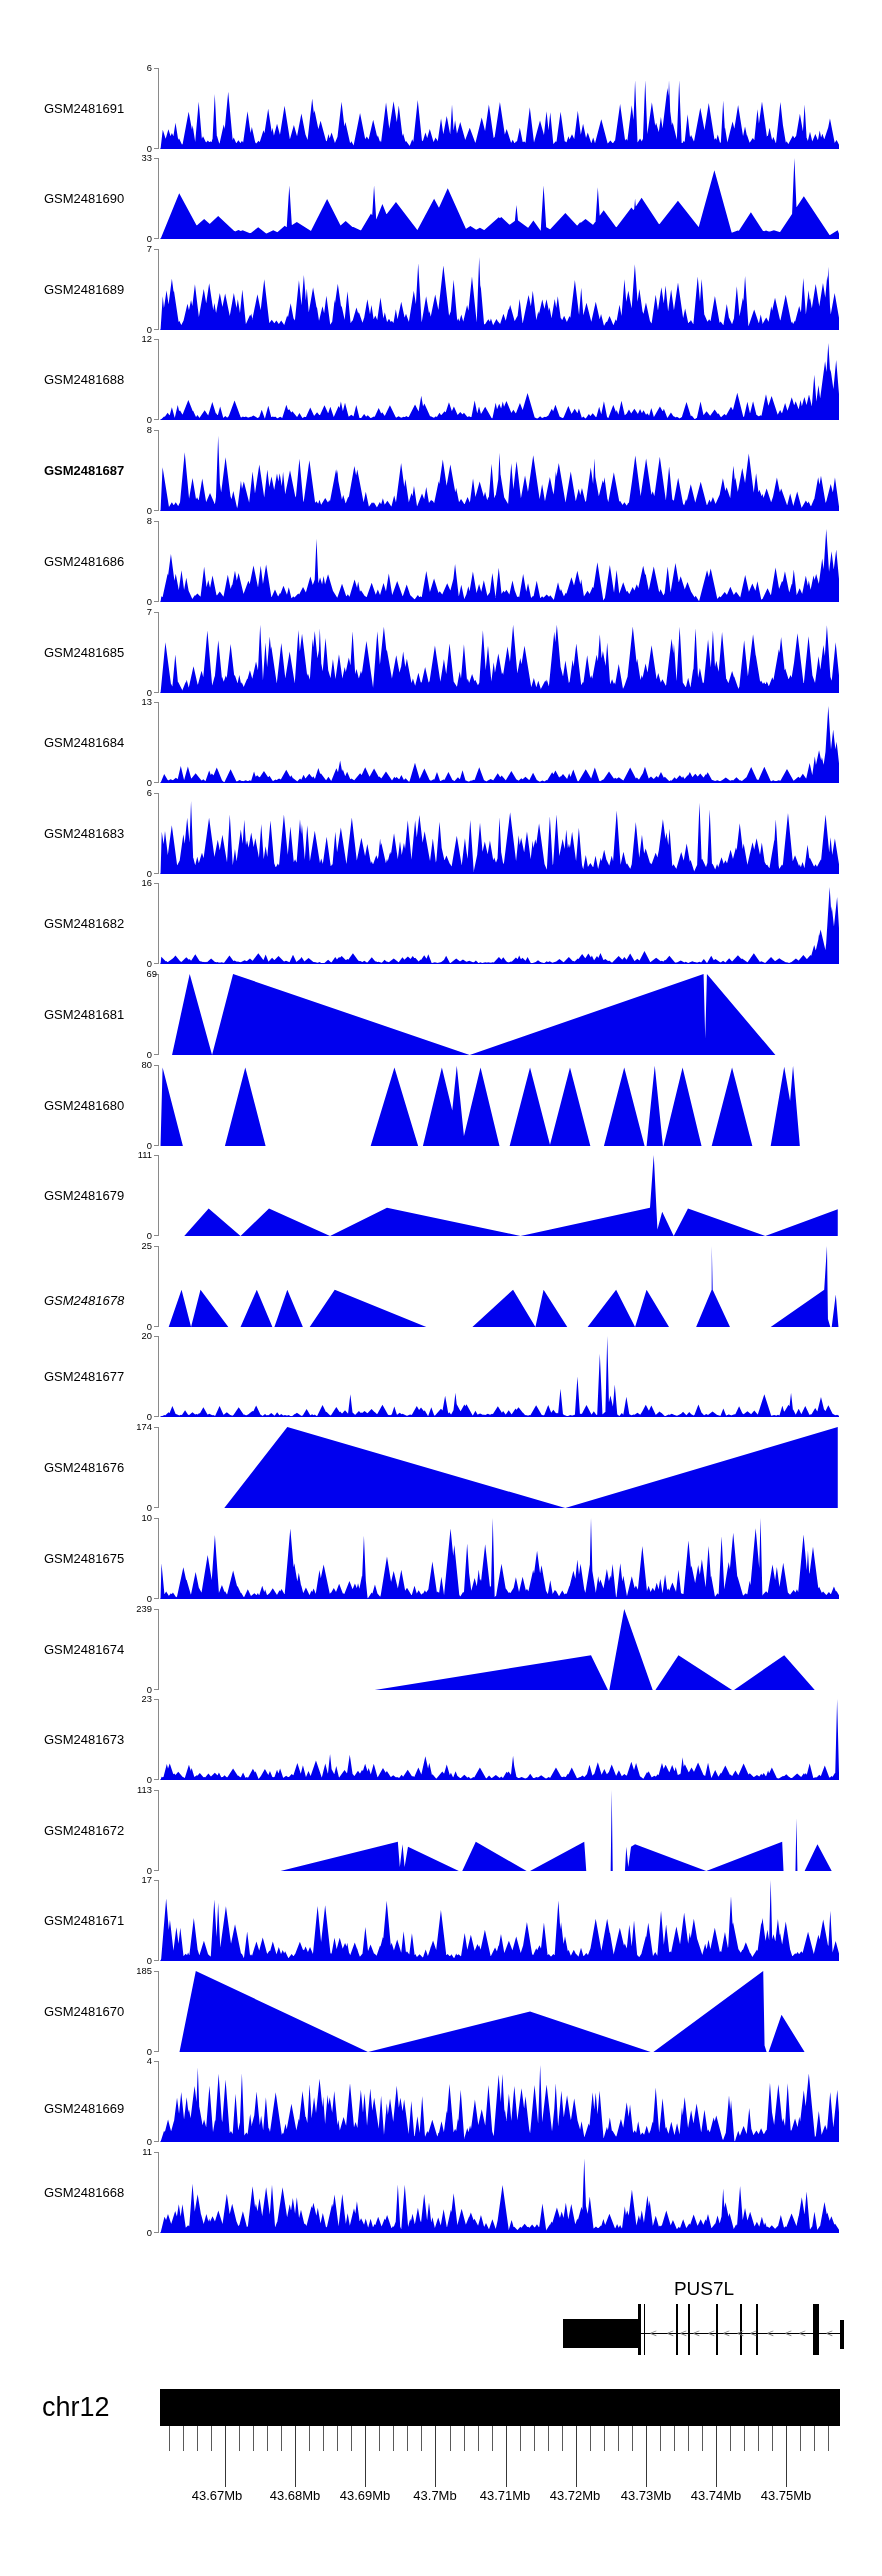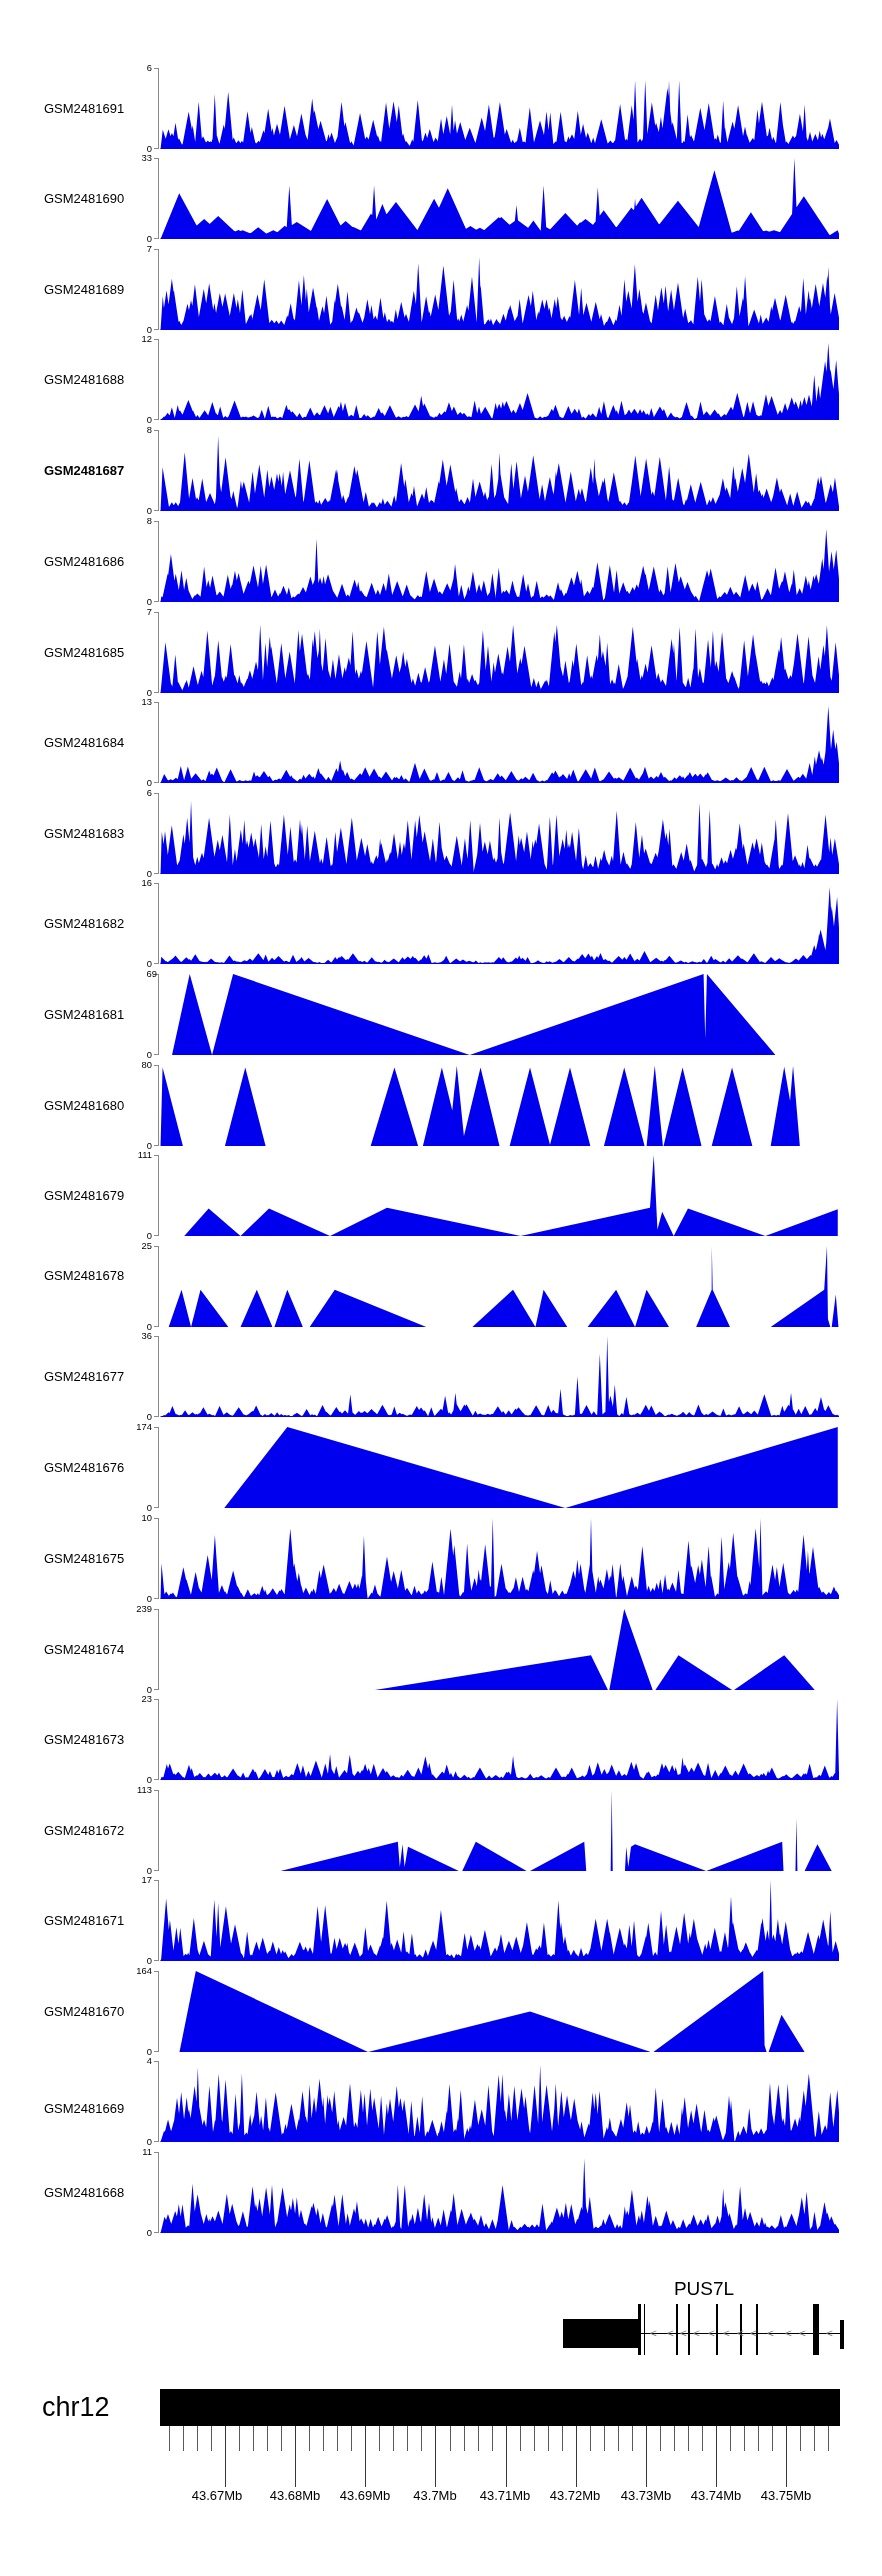--- a/index.html
+++ b/index.html
@@ -177,36 +177,36 @@
         <div class="yaxis-line" style="left: 158px; top: 0px; height: 81px;"></div>
         <div class="yaxis-tick" style="left: 154px; top: 0px;"></div>
         <div class="yaxis-tick" style="left: 154px; top: 80px;"></div>
         <div class="yaxis-num" style="left: 105px; top: -5.3px;">111</div>
         <div class="yaxis-num" style="left: 105px; top: 76px;">0</div>
         <svg class="sig-svg" width="679" height="81" viewBox="0 0 1155 138" style="left: 160px; top: 0px;">
           <polygon points="40.4,138.0 40.4,138.0 82.0,91.1 136.3,138.0 136.3,138.0 184.8,91.1 288.8,138.0 288.8,138.0 385.8,89.7 613.3,138.0 613.3,138.0 833.9,89.7 840.3,0.0 846.6,127.0 854.7,96.6 874.3,138.0 874.3,138.0 898.6,91.1 1030.3,138.0 1030.3,138.0 1153.8,92.5 1153.8,138.0 1153.8,138.0" fill="#0000EE"></polygon>
         </svg>
       </div>
       <div style="position: absolute; left: 0px; top: 1246px; width: 882px; height: 81px;">
-        <div class="track-label" style="top: 22px;">GSM2481678</div>
+        <div class="track-label" style="top: 47px; font-style: italic;">GSM2481678</div>
         <div class="yaxis-line" style="left: 158px; top: 0px; height: 81px;"></div>
         <div class="yaxis-tick" style="left: 154px; top: 0px;"></div>
         <div class="yaxis-tick" style="left: 154px; top: 80px;"></div>
         <div class="yaxis-num" style="left: 105px; top: -5.3px;">25</div>
         <div class="yaxis-num" style="left: 105px; top: 76px;">0</div>
         <svg class="sig-svg" width="679" height="81" viewBox="0 0 1155 138" style="left: 160px; top: 0px;">
           <polygon points="13.9,138.0 13.9,138.0 35.8,74.5 52.0,138.0 52.0,138.0 68.1,74.5 115.5,138.0 136.3,138.0 164.0,74.5 190.6,138.0 194.0,138.0 216.0,74.5 242.5,138.0 254.1,138.0 296.8,74.5 452.8,138.0 531.3,138.0 600.6,74.5 638.7,138.0 638.7,138.0 652.6,74.5 693.0,138.0 727.6,138.0 776.2,74.5 808.5,138.0 808.5,138.0 828.1,74.5 866.3,138.0 912.5,138.0 939.0,74.5 939.2,0.0 940.7,74.5 970.2,138.0 1039.5,138.0 1130.7,74.5 1135.4,0.0 1137.1,124.2 1141.1,138.0 1143.5,138.0 1150.4,82.8 1155.0,138.0 1155.0,138.0" fill="#0000EE"></polygon>
         </svg>
       </div>
       <div style="position: absolute; left: 0px; top: 1336px; width: 882px; height: 81px;">
         <div class="track-label" style="top: 33px;">GSM2481677</div>
         <div class="yaxis-line" style="left: 158px; top: 0px; height: 81px;"></div>
         <div class="yaxis-tick" style="left: 154px; top: 0px;"></div>
         <div class="yaxis-tick" style="left: 154px; top: 80px;"></div>
-        <div class="yaxis-num" style="left: 105px; top: -5.3px;">36</div>
+        <div class="yaxis-num" style="left: 105px; top: -5.3px;">20</div>
         <div class="yaxis-num" style="left: 105px; top: 76px;">0</div>
         <svg class="sig-svg" width="679" height="81" viewBox="0 0 1155 138" style="left: 160px; top: 0px;">
           <polygon points="0.0,138.0 0.0,138.0 6.5,134.6 13.5,138.0 5.1,138.0 13.7,129.9 22.4,138.0 12.7,138.0 20.2,119.4 27.8,138.0 13.9,138.0 26.2,133.0 38.6,138.0 25.5,138.0 34.9,134.2 44.2,138.0 34.2,138.0 41.8,126.4 49.5,138.0 36.1,138.0 45.7,133.4 55.3,138.0 44.7,138.0 54.4,130.1 64.1,138.0 49.7,138.0 61.2,132.8 72.8,138.0 59.8,138.0 65.8,131.3 71.9,138.0 63.6,138.0 73.0,121.2 82.4,138.0 72.6,138.0 83.2,132.5 93.7,138.0 82.0,138.0 89.6,134.4 97.3,138.0 92.2,138.0 100.6,119.4 109.0,138.0 99.2,138.0 106.4,134.6 113.6,138.0 102.9,138.0 112.9,130.0 123.0,138.0 113.5,138.0 119.7,134.6 125.9,138.0 119.3,138.0 126.6,133.1 134.0,138.0 122.0,138.0 133.2,121.2 144.3,138.0 132.6,138.0 142.5,133.8 152.4,138.0 140.6,138.0 148.1,134.1 155.7,138.0 143.8,138.0 156.7,127.8 169.7,138.0 153.7,138.0 162.9,118.2 172.2,138.0 164.2,138.0 170.7,134.1 177.2,138.0 171.7,138.0 178.0,132.8 184.3,138.0 176.4,138.0 182.7,134.6 188.9,138.0 180.4,138.0 188.6,131.3 196.9,138.0 192.8,138.0 198.7,129.9 204.7,138.0 198.9,138.0 205.7,132.8 212.5,138.0 200.2,138.0 212.0,134.5 223.7,138.0 212.6,138.0 218.3,134.6 224.1,138.0 222.4,138.0 228.6,133.0 234.7,138.0 222.1,138.0 232.4,130.9 242.6,138.0 234.7,138.0 244.2,134.4 253.8,138.0 240.8,138.0 248.9,124.2 256.9,138.0 250.9,138.0 258.2,133.4 265.4,138.0 257.1,138.0 262.7,133.6 268.3,138.0 266.6,138.0 273.3,132.9 279.9,138.0 266.0,138.0 276.0,117.5 286.0,138.0 273.5,138.0 282.6,129.1 291.7,138.0 283.7,138.0 294.6,133.2 305.4,138.0 288.6,138.0 299.5,121.1 310.4,138.0 297.1,138.0 305.9,128.7 314.7,138.0 304.1,138.0 314.3,126.3 324.5,138.0 313.6,138.0 321.0,134.4 328.4,138.0 318.8,138.0 323.4,99.4 328.0,138.0 316.2,138.0 325.8,129.1 335.4,138.0 328.1,138.0 338.0,127.9 347.8,138.0 330.7,138.0 342.5,130.4 354.3,138.0 334.9,138.0 347.6,127.7 360.2,138.0 346.4,138.0 359.5,124.5 372.6,138.0 356.0,138.0 364.9,129.3 373.7,138.0 367.3,138.0 374.0,132.8 380.7,138.0 366.4,138.0 378.1,117.0 389.7,138.0 382.1,138.0 389.1,134.2 396.1,138.0 385.6,138.0 394.4,133.5 403.1,138.0 392.6,138.0 398.3,119.9 404.0,138.0 398.2,138.0 407.5,130.8 416.9,138.0 400.7,138.0 412.3,132.4 423.9,138.0 415.2,138.0 425.2,133.9 435.2,138.0 420.2,138.0 432.8,131.8 445.3,138.0 426.1,138.0 436.6,119.3 447.1,138.0 431.4,138.0 443.8,121.8 456.2,138.0 443.3,138.0 450.0,126.5 456.6,138.0 455.4,138.0 461.3,121.3 467.2,138.0 457.5,138.0 463.7,132.8 469.8,138.0 462.6,138.0 475.0,134.3 487.4,138.0 465.4,138.0 477.8,123.8 490.1,138.0 478.5,138.0 484.9,102.0 491.3,138.0 485.2,138.0 491.9,129.9 498.5,138.0 497.8,138.0 502.4,96.6 507.0,138.0 492.8,138.0 504.6,116.4 516.4,138.0 501.8,138.0 511.3,134.2 520.9,138.0 505.7,138.0 517.7,116.9 529.7,138.0 509.3,138.0 521.2,116.4 533.2,138.0 519.9,138.0 527.6,134.1 535.3,138.0 530.7,138.0 536.5,127.5 542.3,138.0 531.6,138.0 544.4,132.0 557.2,138.0 542.8,138.0 551.0,133.8 559.2,138.0 545.9,138.0 557.7,132.4 569.5,138.0 554.8,138.0 564.8,132.6 574.8,138.0 563.1,138.0 574.7,119.5 586.2,138.0 576.6,138.0 583.7,127.8 590.9,138.0 583.6,138.0 590.1,132.2 596.5,138.0 585.3,138.0 593.2,126.4 601.2,138.0 595.2,138.0 604.9,123.4 614.6,138.0 597.0,138.0 609.9,121.5 622.9,138.0 611.6,138.0 617.7,130.9 623.9,138.0 615.1,138.0 622.6,134.6 630.1,138.0 619.1,138.0 629.1,134.6 639.2,138.0 628.4,138.0 639.9,117.9 651.5,138.0 636.7,138.0 648.9,134.2 661.1,138.0 645.9,138.0 654.8,134.2 663.7,138.0 652.5,138.0 660.5,117.5 668.5,138.0 660.1,138.0 669.3,125.8 678.5,138.0 666.1,138.0 675.5,130.8 685.0,138.0 676.8,138.0 681.4,89.7 686.1,138.0 672.5,138.0 683.0,131.5 693.5,138.0 678.9,138.0 687.8,134.5 696.6,138.0 690.5,138.0 698.1,134.6 705.7,138.0 694.3,138.0 705.6,134.0 716.8,138.0 705.7,138.0 710.3,69.0 714.9,138.0 704.0,138.0 713.6,134.0 723.3,138.0 707.2,138.0 716.3,132.0 725.4,138.0 715.1,138.0 725.7,117.6 736.4,138.0 723.1,138.0 731.2,134.4 739.3,138.0 731.5,138.0 738.2,128.1 744.9,138.0 732.7,138.0 745.8,133.5 758.8,138.0 743.8,138.0 748.4,30.4 753.1,138.0 747.9,138.0 757.5,129.4 767.1,138.0 757.7,138.0 761.1,0.0 764.6,138.0 756.2,138.0 763.3,134.2 770.4,138.0 758.5,138.0 766.5,101.5 774.6,138.0 769.2,138.0 773.9,82.8 778.5,138.0 771.7,138.0 777.8,133.2 783.9,138.0 780.3,138.0 785.9,131.2 791.6,138.0 787.8,138.0 793.7,103.4 799.5,138.0 789.3,138.0 798.3,132.8 807.3,138.0 795.2,138.0 806.0,133.9 816.9,138.0 802.1,138.0 812.5,130.9 822.8,138.0 814.8,138.0 820.5,128.9 826.2,138.0 815.9,138.0 826.7,117.3 837.6,138.0 827.0,138.0 836.2,118.5 845.4,138.0 833.3,138.0 841.6,133.8 850.0,138.0 839.8,138.0 850.2,128.6 860.6,138.0 845.7,138.0 853.2,130.6 860.7,138.0 856.8,138.0 865.7,133.6 874.5,138.0 859.7,138.0 871.1,132.4 882.4,138.0 866.9,138.0 876.0,134.4 885.1,138.0 875.6,138.0 886.2,133.1 896.8,138.0 881.6,138.0 890.2,129.2 898.8,138.0 893.3,138.0 900.8,129.5 908.3,138.0 895.2,138.0 904.8,133.7 914.5,138.0 908.3,138.0 916.4,116.6 924.5,138.0 908.0,138.0 918.3,126.3 928.5,138.0 920.8,138.0 929.8,132.9 938.7,138.0 923.0,138.0 935.3,134.6 947.6,138.0 928.2,138.0 940.5,128.6 952.8,138.0 937.3,138.0 949.0,134.5 960.6,138.0 953.2,138.0 958.9,123.5 964.6,138.0 958.3,138.0 966.1,134.5 973.9,138.0 961.6,138.0 968.3,133.3 975.0,138.0 964.9,138.0 977.8,133.5 990.7,138.0 977.1,138.0 985.7,119.8 994.2,138.0 983.9,138.0 991.8,132.2 999.7,138.0 987.6,138.0 999.9,128.2 1012.1,138.0 992.9,138.0 1004.1,132.5 1015.2,138.0 1002.2,138.0 1011.6,126.9 1020.9,138.0 1011.7,138.0 1021.3,133.0 1031.0,138.0 1016.2,138.0 1028.7,99.3 1041.1,138.0 1025.5,138.0 1035.5,134.3 1045.6,138.0 1033.1,138.0 1045.4,134.6 1057.8,138.0 1045.0,138.0 1051.9,134.3 1058.7,138.0 1053.7,138.0 1059.4,118.9 1065.1,138.0 1055.5,138.0 1067.2,123.1 1079.0,138.0 1057.6,138.0 1069.9,117.1 1082.2,138.0 1069.5,138.0 1074.2,96.6 1078.8,138.0 1071.7,138.0 1077.9,125.4 1084.1,138.0 1080.2,138.0 1087.2,123.9 1094.1,138.0 1087.5,138.0 1095.0,134.0 1102.6,138.0 1089.5,138.0 1098.4,119.4 1107.4,138.0 1097.2,138.0 1108.3,133.5 1119.4,138.0 1106.5,138.0 1115.4,122.8 1124.4,138.0 1116.7,138.0 1125.2,104.0 1133.6,138.0 1119.7,138.0 1129.8,124.0 1140.0,138.0 1127.8,138.0 1137.8,118.0 1147.7,138.0 1133.7,138.0 1144.3,131.9 1155.0,138.0 1145.3,138.0 1152.5,134.2 1159.6,138.0 1159.6,138.0" fill="#0000EE"></polygon>
           <rect x="0" y="136.5" width="1155" height="1.5" fill="#0000EE"></rect>
         </svg>
       </div>
       <div style="position: absolute; left: 0px; top: 1427px; width: 882px; height: 81px;">
         <div class="track-label" style="top: 33px;">GSM2481676</div>
         <div class="yaxis-line" style="left: 158px; top: 0px; height: 81px;"></div>
         <div class="yaxis-tick" style="left: 154px; top: 0px;"></div>
@@ -273,21 +273,21 @@
         <svg class="sig-svg" width="679" height="81" viewBox="0 0 1155 138" style="left: 160px; top: 0px;">
           <polygon points="0.0,138.0 0.0,138.0 4.9,119.0 16.5,138.0 0.8,138.0 9.6,31.6 18.5,138.0 8.1,138.0 16.0,67.6 24.0,138.0 19.8,138.0 27.0,80.6 34.3,138.0 27.2,138.0 33.7,81.5 40.1,138.0 31.5,138.0 42.9,125.7 54.3,138.0 41.4,138.0 47.0,123.7 52.7,138.0 47.9,138.0 56.7,64.9 65.5,138.0 55.3,138.0 62.3,116.0 69.2,138.0 60.1,138.0 70.6,124.9 81.0,138.0 63.2,138.0 73.9,103.3 84.5,138.0 67.6,138.0 80.5,126.1 93.5,138.0 85.1,138.0 91.6,33.3 98.0,138.0 93.6,138.0 98.2,38.6 102.8,138.0 89.0,138.0 100.6,118.2 112.2,138.0 97.3,138.0 103.9,125.9 110.6,138.0 98.6,138.0 111.4,44.9 124.1,138.0 110.2,138.0 116.9,110.2 123.7,138.0 114.1,138.0 126.9,75.5 139.7,138.0 126.3,138.0 134.7,126.4 143.2,138.0 132.1,138.0 138.2,125.0 144.2,138.0 141.5,138.0 147.6,87.6 153.7,138.0 146.5,138.0 154.2,126.3 162.0,138.0 153.2,138.0 163.4,104.6 173.5,138.0 165.9,138.0 172.8,124.9 179.6,138.0 163.3,138.0 174.1,98.0 184.9,138.0 173.3,138.0 185.8,120.3 198.2,138.0 181.9,138.0 191.3,104.9 200.7,138.0 193.9,138.0 201.5,114.3 209.0,138.0 200.3,138.0 208.2,119.2 216.1,138.0 204.4,138.0 212.3,121.6 220.1,138.0 214.2,138.0 223.4,126.0 232.6,138.0 221.4,138.0 229.1,126.2 236.8,138.0 224.8,138.0 237.4,105.0 250.0,138.0 233.5,138.0 243.7,118.2 253.9,138.0 236.9,138.0 247.1,113.2 257.4,138.0 244.8,138.0 254.7,114.0 264.7,138.0 251.5,138.0 264.2,126.0 277.0,138.0 258.5,138.0 267.6,44.3 276.7,138.0 270.0,138.0 280.5,42.9 291.0,138.0 279.5,138.0 287.1,116.8 294.6,138.0 281.9,138.0 291.2,124.9 300.6,138.0 289.1,138.0 296.4,98.3 303.8,138.0 294.5,138.0 305.3,98.6 316.1,138.0 301.5,138.0 314.4,107.2 327.4,138.0 312.4,138.0 318.1,106.7 323.7,138.0 319.6,138.0 330.9,106.5 342.2,138.0 329.0,138.0 335.0,116.5 341.0,138.0 333.6,138.0 344.9,124.2 356.1,138.0 342.7,138.0 349.0,80.1 355.4,138.0 347.1,138.0 357.8,109.8 368.5,138.0 352.9,138.0 364.6,125.3 376.2,138.0 365.1,138.0 374.0,111.4 382.9,138.0 368.6,138.0 378.8,96.9 389.1,138.0 376.0,138.0 385.3,35.3 394.7,138.0 384.2,138.0 393.7,107.1 403.2,138.0 392.2,138.0 403.2,101.3 414.3,138.0 398.4,138.0 406.4,114.6 414.4,138.0 408.5,138.0 414.1,87.2 419.8,138.0 407.6,138.0 419.8,121.6 432.0,138.0 422.4,138.0 428.3,90.8 434.2,138.0 428.0,138.0 434.1,126.0 440.3,138.0 430.3,138.0 441.4,126.4 452.5,138.0 445.1,138.0 451.7,118.6 458.4,138.0 453.5,138.0 460.6,113.4 467.8,138.0 452.7,138.0 464.3,102.9 475.8,138.0 464.9,138.0 473.1,111.1 481.2,138.0 467.4,138.0 477.7,51.2 488.0,138.0 478.0,138.0 489.1,126.1 500.3,138.0 487.8,138.0 495.5,126.3 503.2,138.0 498.2,138.0 503.8,125.3 509.5,138.0 494.6,138.0 507.7,126.3 520.9,138.0 510.7,138.0 518.2,90.1 525.6,138.0 518.2,138.0 524.6,126.4 531.0,138.0 518.1,138.0 528.7,93.1 539.3,138.0 528.0,138.0 540.0,108.9 552.0,138.0 534.5,138.0 542.9,111.3 551.4,138.0 541.1,138.0 552.6,84.9 564.2,138.0 546.0,138.0 558.7,125.8 571.5,138.0 558.8,138.0 569.9,114.8 581.0,138.0 568.5,138.0 576.0,111.0 583.4,138.0 571.9,138.0 580.0,92.2 588.1,138.0 581.6,138.0 587.3,120.4 593.0,138.0 580.7,138.0 593.5,103.7 606.2,138.0 594.6,138.0 606.0,96.2 617.3,138.0 600.9,138.0 612.1,124.8 623.3,138.0 609.2,138.0 618.0,110.9 626.9,138.0 613.4,138.0 624.2,71.6 635.0,138.0 620.1,138.0 629.5,118.0 639.0,138.0 630.4,138.0 640.1,116.2 649.8,138.0 633.4,138.0 645.6,111.3 657.7,138.0 645.8,138.0 653.2,72.5 660.6,138.0 651.4,138.0 661.4,126.1 671.4,138.0 658.8,138.0 669.3,126.2 679.9,138.0 670.8,138.0 677.8,35.0 684.7,138.0 674.9,138.0 682.4,72.0 690.0,138.0 681.3,138.0 689.1,95.9 697.0,138.0 688.0,138.0 695.2,118.8 702.4,138.0 694.6,138.0 704.1,119.0 713.7,138.0 700.0,138.0 708.8,126.4 717.7,138.0 710.0,138.0 716.4,115.6 722.9,138.0 714.4,138.0 725.4,124.5 736.5,138.0 724.4,138.0 735.3,109.1 746.1,138.0 728.7,138.0 741.4,66.2 754.2,138.0 733.3,138.0 744.1,110.0 755.0,138.0 744.0,138.0 754.6,123.7 765.2,138.0 748.0,138.0 760.9,66.2 773.8,138.0 757.2,138.0 765.6,89.5 773.9,138.0 773.3,138.0 779.1,116.1 784.9,138.0 769.4,138.0 782.5,81.3 795.6,138.0 779.3,138.0 791.0,108.3 802.7,138.0 792.0,138.0 798.7,76.4 805.3,138.0 800.4,138.0 806.7,69.1 813.0,138.0 797.1,138.0 809.6,125.1 822.0,138.0 811.4,138.0 822.3,120.8 833.3,138.0 816.1,138.0 827.0,95.2 837.9,138.0 821.8,138.0 831.0,72.8 840.2,138.0 834.4,138.0 842.8,122.7 851.3,138.0 842.9,138.0 850.0,126.4 857.2,138.0 845.6,138.0 852.7,52.2 859.7,138.0 854.3,138.0 861.4,75.7 868.4,138.0 856.9,138.0 868.4,121.5 879.9,138.0 866.9,138.0 878.9,79.3 890.9,138.0 873.9,138.0 886.7,124.5 899.5,138.0 881.4,138.0 892.1,55.9 902.8,138.0 894.7,138.0 901.7,89.6 908.7,138.0 896.8,138.0 908.6,66.1 920.4,138.0 902.6,138.0 914.5,100.9 926.4,138.0 912.5,138.0 918.7,124.8 924.8,138.0 920.4,138.0 927.9,108.6 935.4,138.0 926.4,138.0 933.6,101.9 940.8,138.0 932.6,138.0 944.3,81.4 956.1,138.0 938.8,138.0 947.9,124.8 956.9,138.0 946.9,138.0 954.2,120.5 961.4,138.0 952.4,138.0 961.6,88.8 970.8,138.0 965.8,138.0 971.9,27.7 978.0,138.0 962.3,138.0 975.4,71.9 988.5,138.0 972.0,138.0 984.7,117.8 997.4,138.0 980.8,138.0 991.6,118.4 1002.4,138.0 984.9,138.0 997.2,106.1 1009.5,138.0 997.9,138.0 1004.8,124.3 1011.8,138.0 1004.0,138.0 1016.0,118.9 1028.0,138.0 1015.0,138.0 1023.5,72.3 1031.9,138.0 1015.7,138.0 1025.5,64.6 1035.4,138.0 1025.2,138.0 1033.9,84.8 1042.7,138.0 1036.0,138.0 1039.5,0.0 1043.0,138.0 1032.7,138.0 1044.3,92.5 1055.9,138.0 1043.6,138.0 1051.8,66.6 1060.0,138.0 1047.1,138.0 1055.6,90.9 1064.1,138.0 1054.7,138.0 1065.2,70.6 1075.7,138.0 1061.0,138.0 1069.9,109.4 1078.8,138.0 1069.2,138.0 1081.4,124.6 1093.6,138.0 1074.7,138.0 1085.3,122.5 1096.0,138.0 1079.4,138.0 1091.7,121.5 1103.9,138.0 1090.4,138.0 1103.2,88.2 1116.0,138.0 1099.0,138.0 1107.5,125.9 1116.0,138.0 1108.2,138.0 1116.2,122.9 1124.2,138.0 1110.1,138.0 1120.8,93.1 1131.4,138.0 1116.1,138.0 1129.0,67.2 1142.0,138.0 1130.9,138.0 1138.6,107.7 1146.3,138.0 1136.5,138.0 1141.1,52.4 1145.8,138.0 1128.8,138.0 1141.5,125.4 1154.2,138.0 1141.1,138.0 1150.2,104.1 1159.3,138.0 1159.3,138.0" fill="#0000EE"></polygon>
           <rect x="0" y="136.5" width="1155" height="1.5" fill="#0000EE"></rect>
         </svg>
       </div>
       <div style="position: absolute; left: 0px; top: 1971px; width: 882px; height: 81px;">
         <div class="track-label" style="top: 33px;">GSM2481670</div>
         <div class="yaxis-line" style="left: 158px; top: 0px; height: 81px;"></div>
         <div class="yaxis-tick" style="left: 154px; top: 0px;"></div>
         <div class="yaxis-tick" style="left: 154px; top: 80px;"></div>
-        <div class="yaxis-num" style="left: 105px; top: -5.3px;">164</div>
+        <div class="yaxis-num" style="left: 105px; top: -5.3px;">185</div>
         <div class="yaxis-num" style="left: 105px; top: 76px;">0</div>
         <svg class="sig-svg" width="679" height="81" viewBox="0 0 1155 138" style="left: 160px; top: 0px;">
           <polygon points="32.3,138.0 32.3,138.0 60.1,0.0 353.4,138.0 629.5,69.0 835.1,138.0 839.7,138.0 1026.8,0.0 1029.1,127.0 1032.6,138.0 1036.0,138.0 1058.0,74.5 1097.3,138.0 1097.3,138.0" fill="#0000EE"></polygon>
         </svg>
       </div>
       <div style="position: absolute; left: 0px; top: 2061px; width: 882px; height: 81px;">
         <div class="track-label" style="top: 40px;">GSM2481669</div>
         <div class="yaxis-line" style="left: 158px; top: 0px; height: 81px;"></div>
         <div class="yaxis-tick" style="left: 154px; top: 0px;"></div>
         <div class="yaxis-tick" style="left: 154px; top: 80px;"></div>

